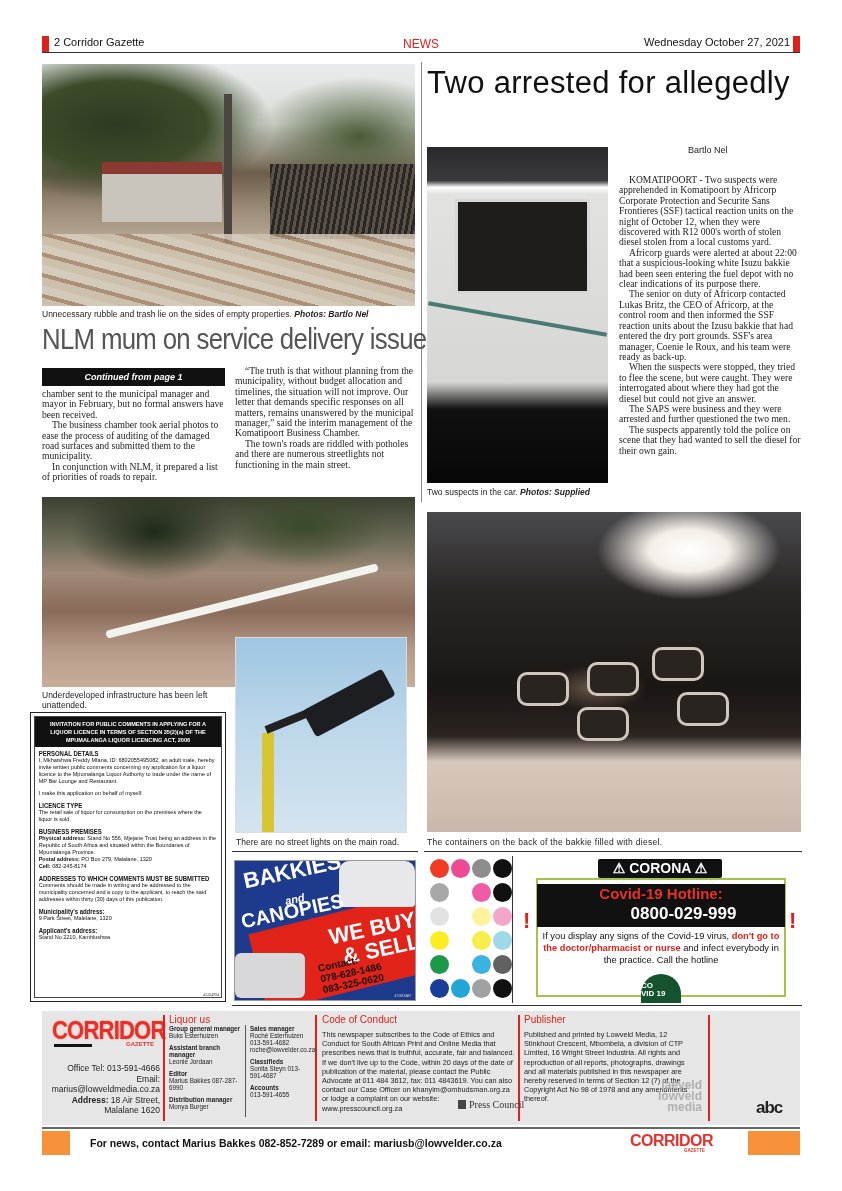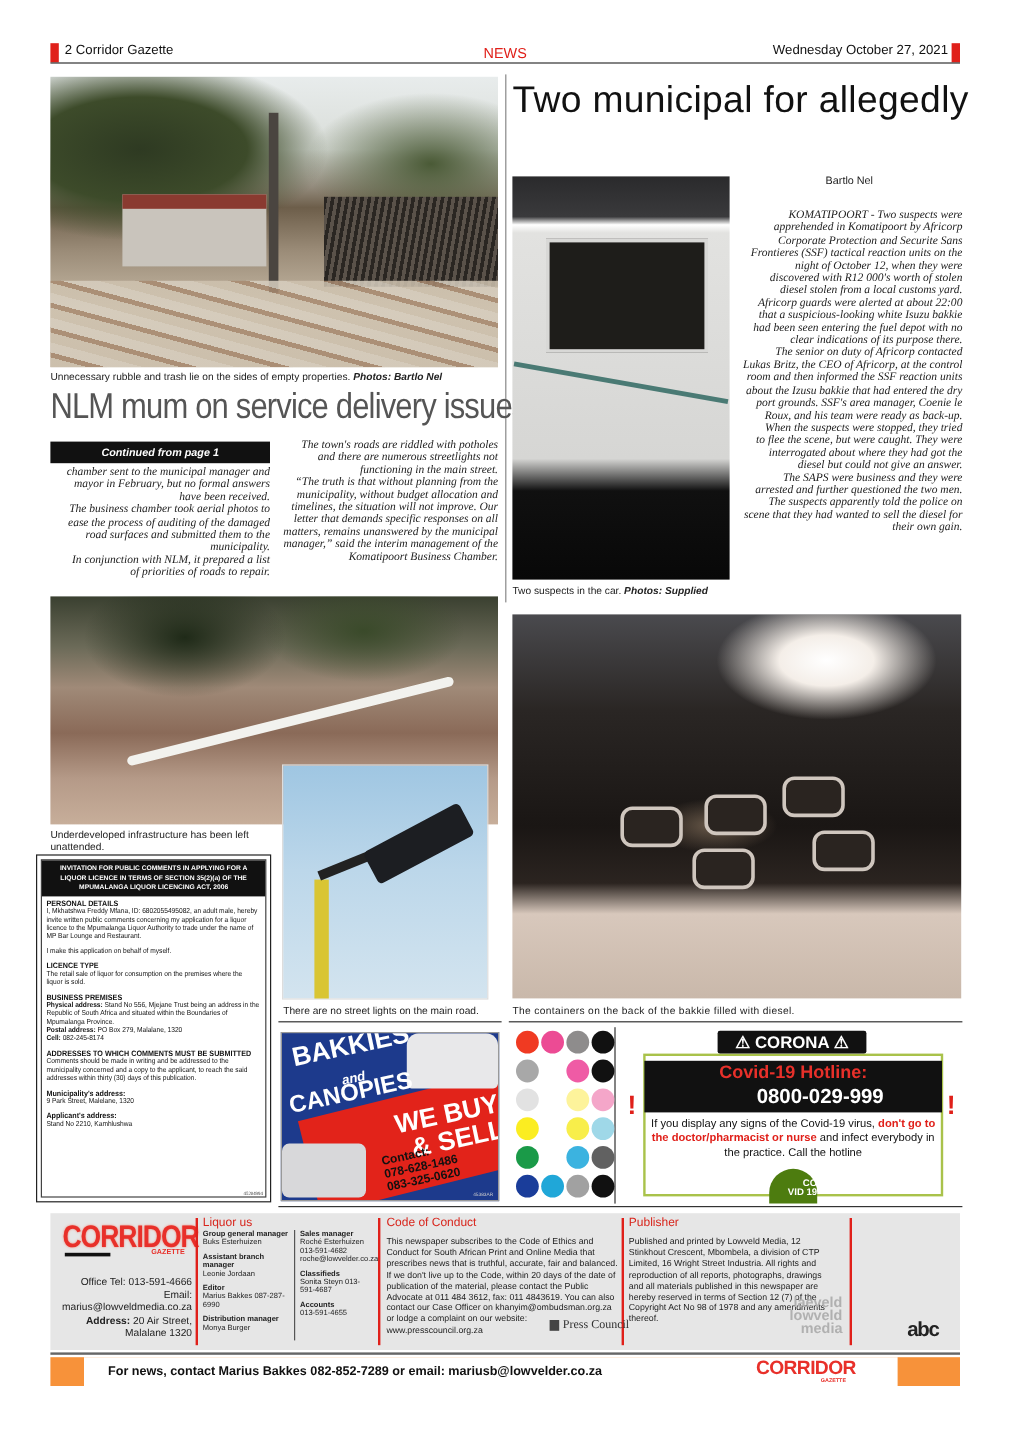--- a/index.html
+++ b/index.html
@@ -26,21 +26,21 @@
   .ph-rubble .pole { left: 182px; top: 30px; width: 8px; height: 150px; background: #4a4540; }
   .ph-rubble .bricks { left: 0; top: 170px; width: 373px; height: 72px; background: repeating-linear-gradient(15deg, #cfc3b0 0 8px, #a88a70 8px 12px, #d8cfc0 12px 20px); opacity: .85; }
 
   .caption { font: 8.5px "Liberation Sans", sans-serif; color: #222; }
   .caption b { font-style: italic; }
   .cap-rubble { left: 42px; top: 309px; }
 
   .nlm-headline { left: 42px; top: 322px; font: 30px "Liberation Sans", sans-serif; color: #555; letter-spacing: -0.8px; transform: scaleX(0.86); transform-origin: left top; white-space: nowrap; }
   .cont-banner { left: 42px; top: 368px; width: 183px; height: 18px; background: #111; color: #fff; font: italic bold 9px "Liberation Sans", sans-serif; text-align: center; line-height: 18px; }
 
-  .body-text { font-family: "Liberation Serif", serif; font-size: 9.6px; line-height: 10.4px; color: #222; text-align: right; font-style: italic; }
+  .body-text { font-family: "Liberation Serif", serif; font-size: 9.6px; line-height: 10.4px; color: #222; text-align: left; }
   .body-text p { text-indent: 10px; }
   .body-text p.noind { text-indent: 0; }
   .nlm-col1 { left: 42px; top: 389px; width: 183px; }
   .nlm-col2 { left: 235px; top: 366px; width: 180px; }
 
   .ph-trench { left: 42px; top: 497px; width: 373px; height: 190px;
     background:
       radial-gradient(ellipse 30% 35% at 30% 18%, #1f2a18 0%, transparent 75%),
       radial-gradient(ellipse 30% 30% at 70% 15%, #3a4a2a 0%, transparent 75%),
       linear-gradient(180deg, #3a4030 0%, #6b6a58 22%, #a08a78 40%, #8a6a58 60%, #b59a88 80%, #c7ae9a 100%); }
@@ -101,21 +101,21 @@
   .ad-swatch { left: 427px; top: 856px; width: 86px; height: 147px; border-right: 1px solid #333; }
   .swatch { position: absolute; width: 19px; height: 19px; border-radius: 50%; }
   .ad-corona { left: 519px; top: 856px; width: 283px; height: 147px; }
   .corona-frame { left: 17px; top: 22px; width: 250px; height: 119px; border: 2px solid #a9c24a; }
   .corona-tag { left: 79px; top: 3px; width: 124px; height: 19px; background: #111; color: #fff; font: bold 14px "Liberation Sans", sans-serif; text-align: center; line-height: 19px; border-radius: 2px; }
   .corona-box { left: 18px; top: 28px; width: 248px; height: 43px; background: #111; text-align: center; }
   .corona-box .l1 { font: bold 15px "Liberation Sans", sans-serif; color: #e8302a; line-height: 20px; }
   .corona-box .l2 { font: bold 17px "Liberation Sans", sans-serif; color: #fff; line-height: 20px; margin-left: 45px; }
   .corona-msg { left: 20px; top: 74px; width: 244px; font: 9.3px "Liberation Sans", sans-serif; color: #111; text-align: center; line-height: 12px; }
   .corona-msg .red { color: #e0201a; font-weight: bold; }
-  .corona-badge { left: 122px; top: 118px; width: 40px; height: 29px; background: #4d7c0f; border-radius: 20px 20px 0 0; color: #fff; font: bold 8px "Liberation Sans", sans-serif; text-align: right; padding-top: 8px; line-height: 8px; }
+  .corona-badge { left: 122px; top: 118px; width: 40px; height: 29px; background: #14532d; border-radius: 20px 20px 0 0; color: #fff; font: bold 8px "Liberation Sans", sans-serif; text-align: left; padding-top: 8px; line-height: 8px; }
   .bang { font: bold 22px "Liberation Sans", sans-serif; color: #e0201a; }
 
   
   .footer-panel { left: 42px; top: 1011px; width: 758px; height: 114px; background: #e6e6e6; }
   .footer-panel .vr { position: absolute; top: 4px; width: 2px; height: 106px; background: #e0201a; }
   .logo-corridor { left: 10px; top: 4px; font: bold 26px "Liberation Sans", sans-serif; color: #e8302a; letter-spacing: -1px; text-shadow: 0 0 2px #f07a6a; transform: scaleX(0.85); transform-origin: left top; }
   .logo-gazette { left: 84px; top: 30px; font: bold 6px "Liberation Sans", sans-serif; color: #e8302a; }
   .logo-bar { left: 12px; top: 33px; width: 38px; height: 3px; background: #111; }
   .footer-contact { left: 0; top: 52px; width: 118px; text-align: right; font: 8.5px "Liberation Sans", sans-serif; line-height: 10.5px; color: #222; }
   .ft-title { font: 10px "Liberation Sans", sans-serif; color: #d8251c; }
@@ -158,22 +158,22 @@
 
 <div class="abs nlm-headline">NLM mum on service delivery issues</div>
 <div class="abs cont-banner">Continued from page 1</div>
 
 <div class="abs body-text nlm-col1">
   <p class="noind">chamber sent to the municipal manager and mayor in February, but no formal answers have been received.</p>
   <p>The business chamber took aerial photos to ease the process of auditing of the damaged road surfaces and submitted them to the municipality.</p>
   <p>In conjunction with NLM, it prepared a list of priorities of roads to repair.</p>
 </div>
 <div class="abs body-text nlm-col2">
+  <p>“The truth is that without planning from the municipality, without budget allocation and timelines, the situation will not improve. Our letter that demands specific responses on all matters, remains unanswered by the municipal manager,” said the interim management of the Komatipoort Business Chamber.</p>
   <p>The town's roads are riddled with potholes and there are numerous streetlights not functioning in the main street.</p>
-  <p>“The truth is that without planning from the municipality, without budget allocation and timelines, the situation will not improve. Our letter that demands specific responses on all matters, remains unanswered by the municipal manager,” said the interim management of the Komatipoort Business Chamber.</p>
 </div>
 
 <div class="abs photo ph-trench">
   <div class="abs tape"></div>
 </div>
 <div class="abs caption cap-trench">Underdeveloped infrastructure has been left unattended.</div>
 
 <div class="abs photo ph-light">
   <div class="abs pole"></div>
   <div class="abs arm"></div>
@@ -199,21 +199,21 @@
       <div class="sh">Municipality's address:</div>
       <div>9 Park Street, Malelane, 1320</div>
       <div class="sh">Applicant's address:</div>
       <div>Stand No 2210, Kamhlushwa</div>
     </div>
     <div class="liquor-ref">45204994</div>
   </div>
 </div>
 
 <div class="abs diesel-headline">
-  <div>Two municipal for allegedly</div>
+  <div>Two arrested for allegedly</div>
 </div>
 <div class="abs byline">Bartlo Nel</div>
 
 <div class="abs photo ph-car">
   <div class="abs window"></div>
   <div class="abs stripe"></div>
 </div>
 <div class="abs caption cap-car">
   <span>Two suspects in the car.</span>
   <b>Photos: Supplied</b>
@@ -302,21 +302,21 @@
 </div>
 
 <div class="abs footer-panel">
   <div class="abs logo-corridor">CORRIDOR</div>
   <div class="abs logo-bar"></div>
   <div class="abs logo-gazette">GAZETTE</div>
   <div class="abs footer-contact">
     <div>Office Tel: 013-591-4666</div>
     <div>Email:</div>
     <div>marius@lowveldmedia.co.za</div>
-    <div><b>Address:</b> <span>20 Air Street, Malalane 1320</span></div>
+    <div><b>Address:</b> <span>18 Air Street, Malalane 1620</span></div>
   </div>
 
   <div class="vr" style="left:121px"></div>
   <div class="abs" style="left:127px;top:3px;width:76px">
     <div class="ft-title">Liquor us</div>
     <div class="ft-small"><b>Group general manager</b><div>Buks Esterhuizen</div></div>
     <div class="ft-small ft-block"><b>Assistant branch manager</b><div>Leonie Jordaan</div></div>
     <div class="ft-small ft-block"><b>Editor</b><div>Marius Bakkes 087-287-6990</div></div>
     <div class="ft-small ft-block"><b>Distribution manager</b><div>Monya Burger</div></div>
   </div>

